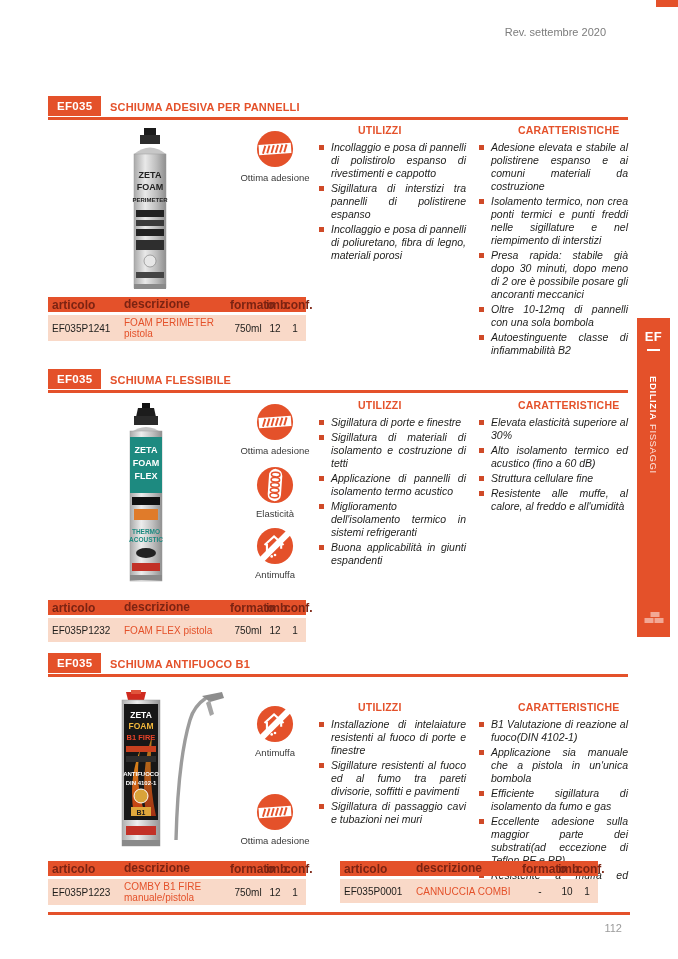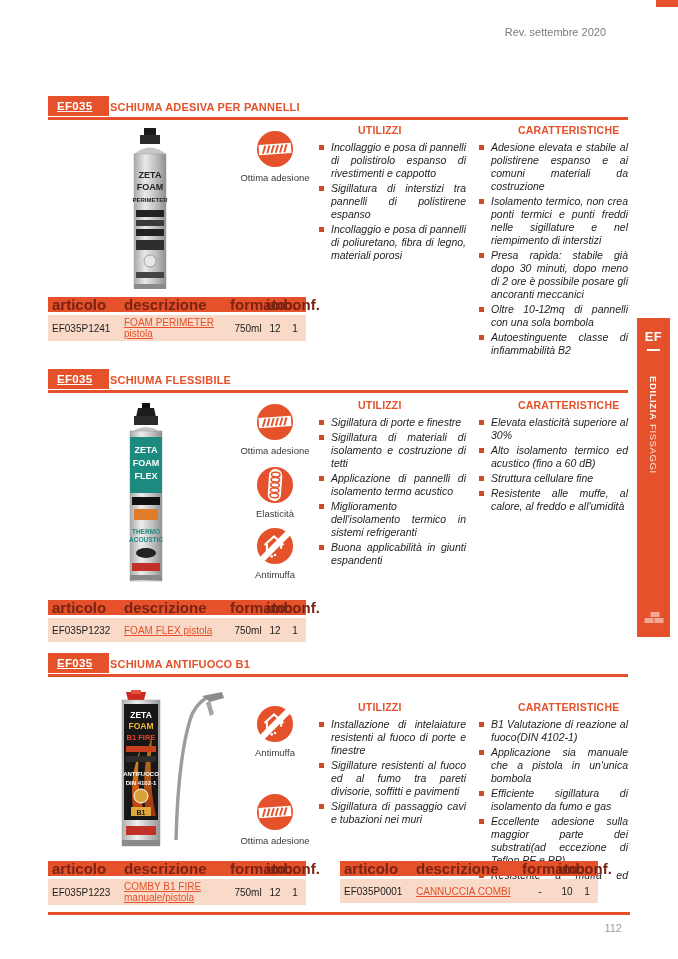--- a/index.html
+++ b/index.html
@@ -15,21 +15,21 @@
     font-family:"Liberation Sans",sans-serif;color:var(--ink);
   }
   .corner-mark{position:absolute;top:0;right:0;width:22px;height:7px;background:var(--accent);}
   .rev{position:absolute;top:26px;right:72px;font-size:11px;color:#7c7c7c;}
 
   
   .sec{position:absolute;left:48px;width:580px;}
   .sec-head{position:relative;height:24px;}
   .sec-code{
     position:absolute;left:0;top:0;background:var(--accent);color:#fff;
-    font-weight:bold;font-size:11.5px;padding:4px 17px 4px 9px;letter-spacing:.3px;text-decoration:underline;
+    font-weight:bold;font-size:11.5px;padding:4px 9px 4px 9px;letter-spacing:.3px;
   }
   .sec-title{
     position:absolute;left:62px;top:5px;color:var(--accent);font-weight:bold;
     font-size:11px;letter-spacing:.2px;
   }
   .sec-rule{position:absolute;left:0;top:21px;width:580px;height:3px;background:var(--accent);}
 
   .abs{position:absolute;}
 
   
@@ -41,29 +41,29 @@
   }
 
   
   .icon-cell{width:90px;text-align:center;}
   .icon-cell svg{display:block;margin:0 auto 4px;}
   .icon-label{font-size:9.5px;color:#3a3a3a;}
 
   
   .ptable{width:258px;font-size:10px;}
   .ptable .thead{display:flex;background:var(--accent);color:var(--th-text);font-weight:bold;
-    height:15px;align-items:center;font-size:15px;}
+    height:15px;align-items:center;font-size:12px;}
   .ptable .trow{display:flex;background:var(--row-bg);margin-top:3px;align-items:center;min-height:20px;padding:2px 0;}
   .c-art{width:76px;padding-left:4px;box-sizing:border-box;text-align:left;}
   .c-des{width:106px;text-align:left;line-height:11px;}
   .c-for{width:36px;text-align:center;}
   .c-imb{width:18px;text-align:center;}
   .c-con{width:22px;text-align:center;}
   .trow .c-art{font-weight:normal;}
-  .trow .c-des{color:var(--accent);text-decoration:underline;}
+  .trow .c-des{color:var(--accent);}
 
   
   .side-tab{position:absolute;left:637px;top:318px;width:33px;height:319px;background:var(--accent);}
   .side-ef{color:#fff;font-weight:bold;font-size:13px;text-align:center;padding-top:11px;letter-spacing:.5px;}
   .side-line{width:13px;height:2px;background:#fff;margin:5px auto 7px;}
   .side-text{
     position:absolute;left:50%;top:58px;transform:translateX(-50%);
     writing-mode:vertical-rl;color:#fff;font-size:9.5px;letter-spacing:.6px;white-space:nowrap;
   }
   .side-text .b{font-weight:bold;}

